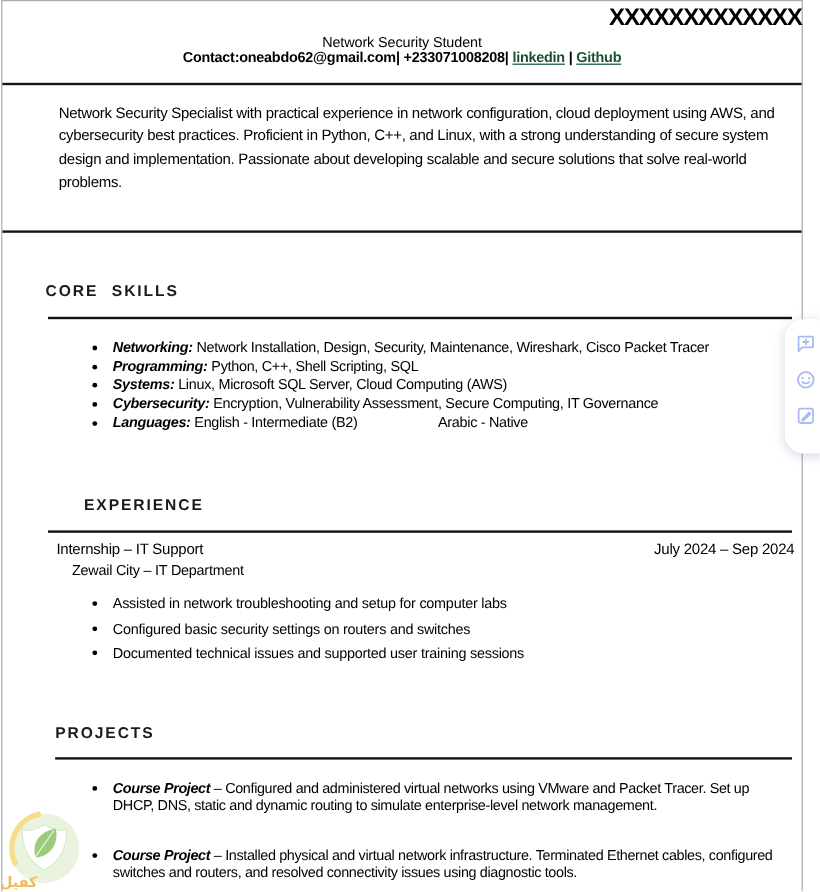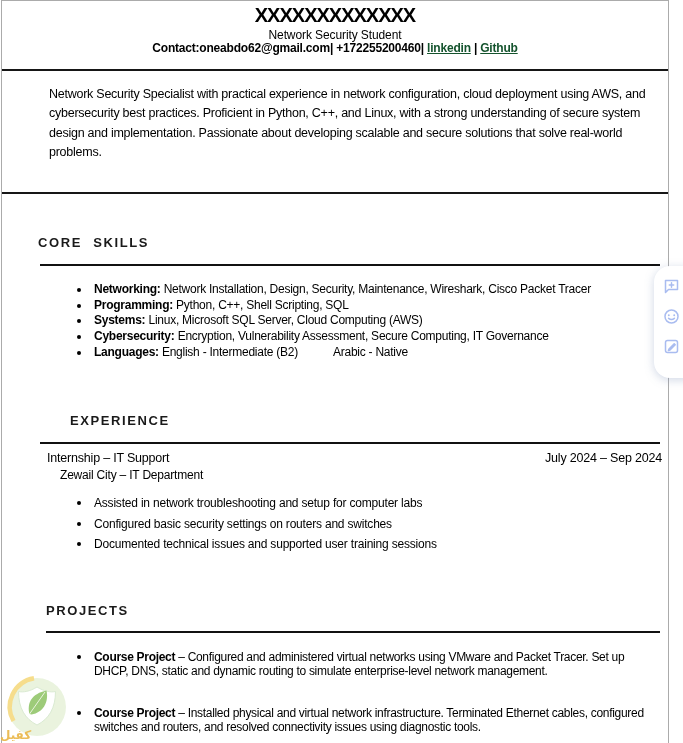--- a/index.html
+++ b/index.html
@@ -9,21 +9,21 @@
     font-family:"Liberation Sans", sans-serif;
   }
   .page{
     position:absolute;left:1px;top:0;width:668px;height:743px;
     background:#fff;
     border-top:1px solid #ababab;border-left:1px solid #ababab;border-right:1px solid #ababab;
     box-sizing:border-box;
   }
   .abs{position:absolute;}
   
-  .name{top:3px;left:0;width:100%;text-align:center;font-size:20px;font-weight:bold;letter-spacing:-1px;}
+  .name{top:3px;left:0;width:100%;text-align:right;font-size:20px;font-weight:bold;letter-spacing:-1px;}
   .subtitle{top:27px;left:0;width:100%;text-align:center;font-size:12px;letter-spacing:-0.1px;}
   .contact{top:40px;left:0;width:100%;text-align:center;font-size:12px;font-weight:bold;letter-spacing:-0.2px;}
   .contact a{color:#14532d;text-decoration:underline;cursor:pointer;}
   
   .rule{left:0;right:0;height:2px;background:#161616;}
   .rule-1{top:68px;}
   .rule-2{top:191px;}
   .underline{height:1.5px;background:#111;}
   .u-skills{top:263px;left:38px;width:620px;}
   .u-exp{top:441px;left:38px;width:620px;}
@@ -34,22 +34,22 @@
   .section-heading{font-size:13px;font-weight:bold;letter-spacing:1.6px;word-spacing:6px;color:#1a1a1a;}
   .h-skills{top:234px;left:36px;text-align:center;}
   .h-exp{top:412px;left:36px;padding-left:32px;}
   .h-proj{top:602px;left:44px;}
   
   .bullet-item{position:relative;padding-left:19px;}
   .bullet-item::before{
     content:"";position:absolute;left:2px;top:6px;width:4px;height:4px;border-radius:50%;background:#000;
   }
   .skills-list{top:281px;left:73px;width:578px;font-size:12px;line-height:15.7px;letter-spacing:-0.25px;}
-  .b-label{font-weight:bold;}
-  .second-lang{margin-left:32px;}
+  .b-label{font-weight:bold;font-style:italic;}
+  .second-lang{margin-left:64px;}
   
   .exp-row{top:450px;left:45px;width:615px;display:flex;justify-content:space-between;font-size:12.5px;letter-spacing:-0.2px;}
   .job-title{font-weight:normal;}
   .org{top:467px;left:58px;font-size:12px;letter-spacing:-0.2px;}
   .exp-list{top:492px;left:73px;width:578px;font-size:12px;line-height:20.6px;letter-spacing:-0.2px;}
   .exp-list .bullet-item::before{top:8px;}
   
   .proj-list{top:649px;left:73px;width:582px;font-size:12px;line-height:14.3px;letter-spacing:-0.3px;}
   .proj-item{margin-bottom:27px;}
   .proj-item::before{top:5px;}
@@ -76,21 +76,21 @@
     <path d="M 36 15.2 A 29 29 0 0 0 15.5 58" stroke="#f6dc86" stroke-width="4.5" fill="none"></path>
     <path d="M39 24 C46 28.5 53 29.5 57.5 28.5 C57.5 45 51 56 39 62 C27 56 20.5 45 20.5 28.5 C25 29.5 32 28.5 39 24 Z" fill="#ffffff" stroke="#d9ead0" stroke-width="1"></path>
     <path d="M31.5 51 C28.5 40 34 30.5 48.5 27.5 C51 39.5 45 49.5 33.5 51.5 Z" fill="#98c972"></path>
     <path d="M31.5 51 L47 29" stroke="#e9f3dd" stroke-width="1" fill="none"></path>
     <text x="2" y="76" font-size="12" font-weight="bold" fill="#eab94e" font-family="DejaVu Sans, sans-serif">كفيل</text>
   </svg>
 
   <div class="abs name">XXXXXXXXXXXXX</div>
   <div class="abs subtitle">Network Security Student</div>
   <div class="abs contact">
-    <span>Contact:oneabdo62@gmail.com| +172255200460| </span>
+    <span>Contact:oneabdo62@gmail.com| +233071008208| </span>
     <a>linkedin</a>
     <span>|</span>
     <a>Github</a>
   </div>
 
   <div class="abs rule rule-1"></div>
 
   <div class="abs summary">Network Security Specialist with practical experience in network configuration, cloud deployment using AWS, and cybersecurity best practices. Proficient in Python, C++, and Linux, with a strong understanding of secure system design and implementation. Passionate about developing scalable and secure solutions that solve real-world problems.</div>
 
   <div class="abs rule rule-2"></div>

